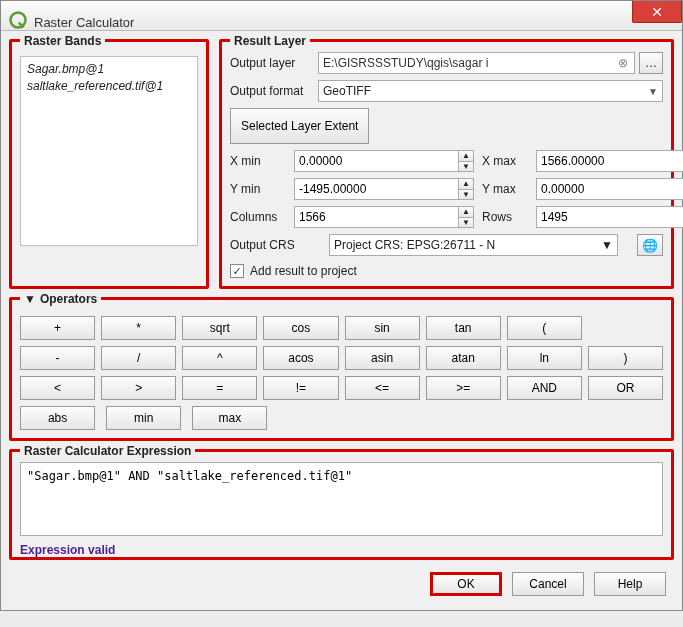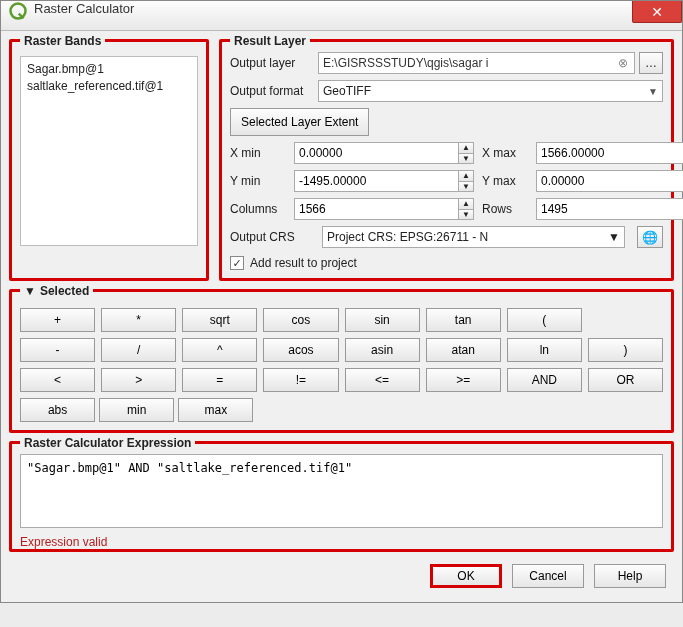--- a/index.html
+++ b/index.html
@@ -1,62 +1,62 @@
 <!DOCTYPE html>
 <html><head>
 <meta charset="utf-8">
 <style>
   * { box-sizing: border-box; font-family: "Segoe UI", Tahoma, sans-serif; }
   body { margin:0; background:#ececec; font-size:12px; color:#222; }
   .window { width:683px; border:1px solid #888; background:#f0f0f0; display:flex; flex-direction:column; }
-  .titlebar { height:30px; background:linear-gradient(#fdfdfd,#e8e8e8); border-bottom:1px solid #bbb; display:flex; align-items:flex-start; padding:0 4px; position:relative; }
+  .titlebar { height:30px; background:linear-gradient(#fdfdfd,#e8e8e8); border-bottom:1px solid #bbb; display:flex; align-items:flex-end; padding:0 4px; position:relative; }
   .titlebar .qicon { width:20px; height:20px; margin:0 6px 0 3px; }
   .titlebar .qicon svg{width:100%;height:100%;}
   .title-text { font-size:13px; color:#333; }
   .close-btn { position:absolute; right:0; top:0; width:50px; height:22px; background:#d9403a; border:1px solid #9e2520; border-top:none; color:#fff; display:flex; align-items:center; justify-content:center; font-size:14px; border-bottom-left-radius:2px; border-bottom-right-radius:2px; cursor:pointer;}
   .body { padding:8px 8px 6px 8px; display:flex; flex-direction:column; gap:8px; }
   .row1 { display:flex; gap:10px; }
   .group { border:1px solid #b5b5b5; border-radius:2px; background:#f0f0f0; padding:10px 8px 8px 8px; position:relative; }
   .group-title { position:absolute; top:-8px; left:8px; background:#f0f0f0; padding:0 4px; font-weight:bold; font-size:12px; }
   .bands { width:200px; }
   .hl-red { border:3px solid #d40000; }
   .bands-list { margin-top:4px; height:190px; background:#fff; border:1px solid #bdbdbd; overflow:auto; padding:4px 6px; line-height:17px; font-size:12px;}
-  .bands-list div{white-space:nowrap;}
+  .bands-list div{white-space:nowrap;font-style:italic;}
   .result { flex:1; }
   .result-inner{display:grid; grid-template-columns:80px 1fr; gap:6px 8px; align-items:center; margin-top:0;}
   .lbl{font-size:12px;}
   .fieldrow{display:flex;gap:4px;align-items:center;}
   .txt{flex:1;height:22px;border:1px solid #aaa;background:#fff;padding:0 4px;font-size:12px;}
   .txt.readonly{background:#fff;color:#333;}
   .small-btn{width:24px;height:22px;border:1px solid #999;background:linear-gradient(#fdfdfd,#e6e6e6);font-size:12px;cursor:pointer;display:flex;align-items:center;justify-content:center;}
   .combo{flex:1;height:22px;border:1px solid #aaa;background:#fff;display:flex;align-items:center;padding:0 4px;justify-content:space-between;cursor:pointer;}
   .combo .arrow{font-size:10px;color:#555;}
-  .btnwide{height:28px;border:1px solid #999;background:linear-gradient(#fdfdfd,#e6e6e6);padding:0 10px;cursor:pointer;font-size:12px;}
+  .btnwide{height:36px;border:1px solid #999;background:linear-gradient(#fdfdfd,#e6e6e6);padding:0 10px;cursor:pointer;font-size:12px;}
   .extentrow{grid-column:1 / span 2;}
   .ext-grid{display:grid;grid-template-columns:56px 1fr 46px 1fr;gap:6px 8px;align-items:center;margin-top:6px;}
   .spin{display:flex;flex:1;}
   .spin input{flex:1;height:22px;border:1px solid #aaa;border-right:none;padding:0 4px;font-size:12px;}
   .spin .ud{width:16px;border:1px solid #aaa;display:flex;flex-direction:column;}
   .spin .ud span{flex:1;display:flex;align-items:center;justify-content:center;font-size:8px;background:linear-gradient(#fdfdfd,#e6e6e6);cursor:pointer;}
   .spin .ud span:first-child{border-bottom:1px solid #aaa;}
-  .crsrow{grid-column:1 / span 2; display:flex;align-items:center;gap:12px;}
+  .crsrow{grid-column:1 / span 2; display:flex;align-items:center;gap:19px;}
   .crsrow .lbl{width:80px;}
   .crs-combo{flex:1;height:22px;border:1px solid #aaa;background:#fff;display:flex;align-items:center;padding:0 4px;justify-content:space-between;cursor:pointer;overflow:hidden;white-space:nowrap;}
   .icon-btn{width:26px;height:22px;border:1px solid #999;background:linear-gradient(#fdfdfd,#e6e6e6);cursor:pointer;display:flex;align-items:center;justify-content:center;}
   .chkrow{grid-column:1 / span 2;display:flex;align-items:center;gap:6px;margin-top:2px;}
   .chk{width:14px;height:14px;border:1px solid #888;background:#fff;display:flex;align-items:center;justify-content:center;font-size:11px;color:#333;}
   .ops{padding:10px 8px 8px 8px;}
   .ops .collapse{position:absolute;left:8px;top:-8px;background:#f0f0f0;padding:0 4px;font-weight:bold;display:flex;align-items:center;gap:4px;}
   .ops-grid{display:grid;grid-template-columns:repeat(8,1fr);gap:6px;margin-top:6px;}
   .opbtn{height:24px;border:1px solid #999;background:linear-gradient(#fdfdfd,#e6e6e6);font-size:12px;cursor:pointer;}
-  .ops-row-last{display:flex;gap:4px;margin-top:6px;}
+  .ops-row-last{display:flex;gap:11px;margin-top:6px;}
   .ops-row-last .opbtn{width:calc((100% - 42px)/8);}
   .expr{padding:10px 8px 0 8px;}
   .expr textarea{width:100%;height:74px;border:1px solid #aaa;background:#fff;font-family:Consolas,monospace;font-size:12px;padding:6px;resize:none;}
-  .expr-status{margin-top:4px;font-size:12px;color:#b91c1c;}
+  .expr-status{margin-top:4px;font-size:12px;color:#4c1d95;font-weight:bold;}
   .footer{display:flex;justify-content:flex-end;gap:10px;padding:4px 8px 8px;}
   .footer .fbtn{width:72px;height:24px;border:1px solid #999;background:linear-gradient(#fdfdfd,#e6e6e6);font-size:12px;cursor:pointer;}
   .footer .fbtn.ok{border:3px solid #d40000;}
   .clear-x{color:#888;font-size:12px;padding:0 2px;cursor:pointer;}
 </style>
 </head>
 <body>
 
 <div class="window">
   <div class="titlebar">
@@ -162,21 +162,21 @@
             <div class="chk">✓</div>
             <span>Add result to project</span>
           </div>
         </div>
       </div>
     </div>
 
     <div class="group ops hl-red">
       <div class="collapse">
         <span>▼</span>
-        <span>Selected</span>
+        <span>Operators</span>
       </div>
       <div class="ops-grid" id="ops-r1">
           <button class="opbtn">+</button>
           <button class="opbtn">*</button>
           <button class="opbtn">sqrt</button>
           <button class="opbtn">cos</button>
           <button class="opbtn">sin</button>
           <button class="opbtn">tan</button>
           <button class="opbtn">(</button>
         </div>

